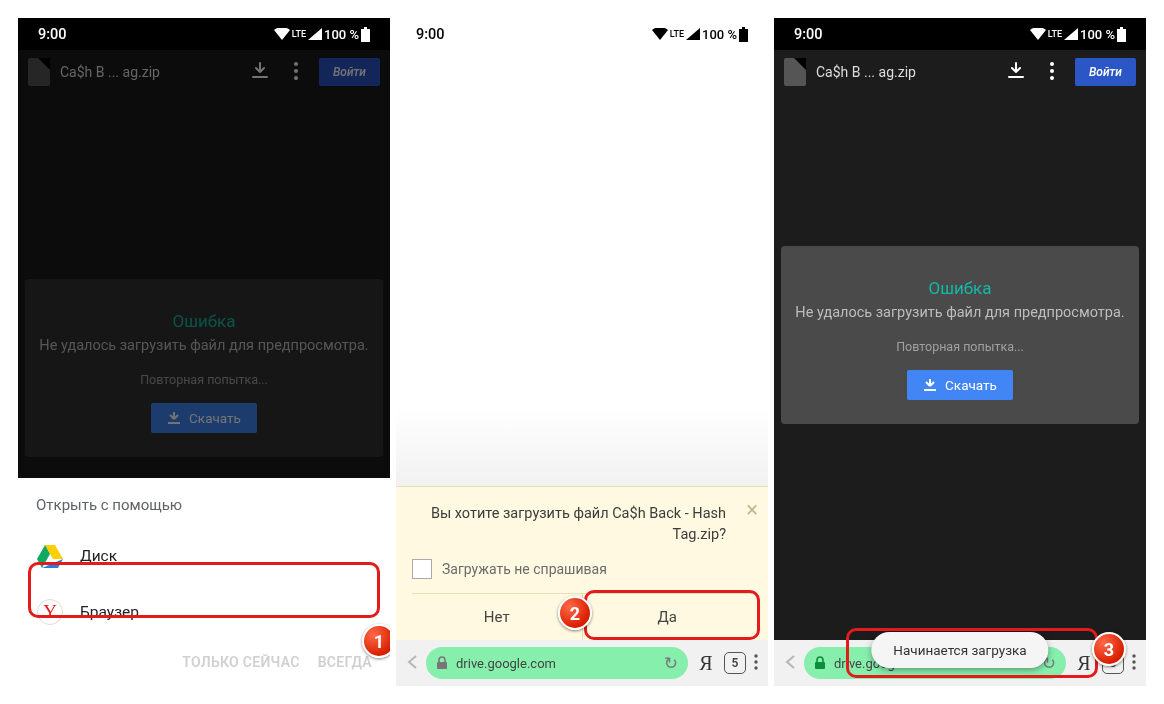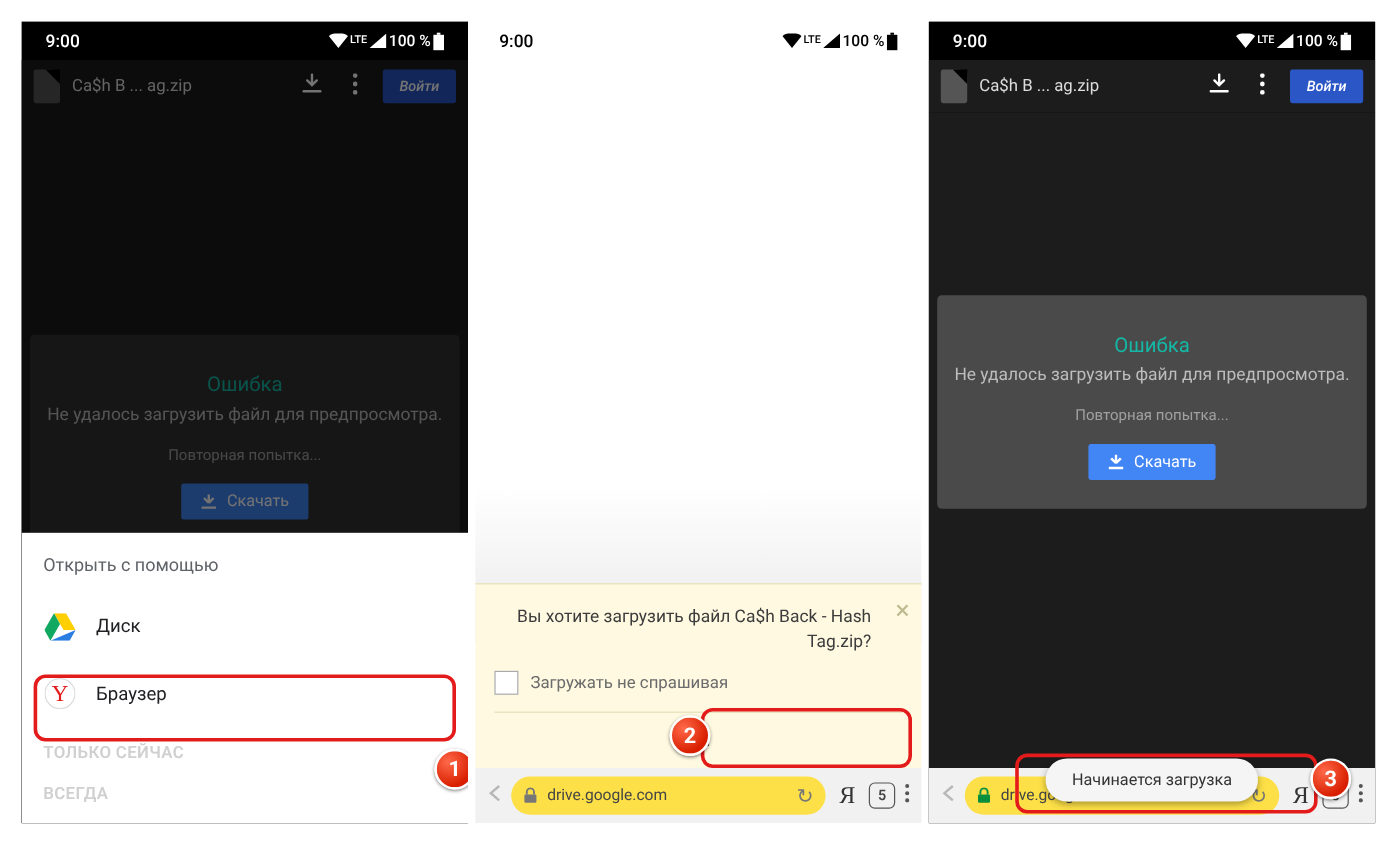--- a/index.html
+++ b/index.html
@@ -101,21 +101,21 @@
     z-index: 5;
   }
   .sheet-title { font-size: 15px; color: #5f6368; padding: 0 18px 14px; }
   .sheet-item {
     display: flex; align-items: center; gap: 16px;
     padding: 14px 18px;
     font-size: 15.5px;
     color: #202124;
   }
   .sheet-item .appicon { width: 28px; height: 28px; display:flex; align-items:center; justify-content:center; }
-  .sheet-actions { display: flex; justify-content: flex-end; gap: 18px; padding: 14px 18px 4px; flex-direction: column; }
+  .sheet-actions { display: flex; justify-content: flex-end; gap: 18px; padding: 14px 18px 4px; }
   .sheet-actions span { font-size: 14px; font-weight: 600; color: #d0d0d0; letter-spacing: 0.3px; }
   
   .lightbody { flex:1; background:#fff; position:relative; }
   .gradbot { position:absolute; left:0; right:0; bottom:150px; height:130px; background:linear-gradient(to bottom, #fff, #e9e9e9); }
   
   .prompt {
     position:absolute; left:0; right:0; bottom:46px;
     background:#fef9e0;
     border-top:1px solid #e5dfb9;
     padding:16px 16px 0;
@@ -131,21 +131,21 @@
   
   .bbar {
     position:absolute; left:0; right:0; bottom:0; height:46px;
     background:#f1f1f1;
     display:flex; align-items:center; gap:8px;
     padding:0 10px;
     z-index:3;
     font-size:13px;
     color:#444;
   }
-  .addrbox { flex:1; background:#fde047; border-radius:16px; height:32px; display:flex; align-items:center; gap:6px; padding:0 10px; }
+  .addrbox { flex:1; background:#86efac; border-radius:16px; height:32px; display:flex; align-items:center; gap:6px; padding:0 10px; }
   .lock { width:14px; display:flex; }
   .tabcount { width:22px; height:22px; border:1.8px solid #555; border-radius:5px; display:flex; align-items:center; justify-content:center; font-size:12px; font-weight:600; }
   .y-icon { font-family: Georgia, serif; font-size:20px; font-weight:400; color:#333; width:20px; text-align:center; }
   .reload-icon { font-size:17px; color:#777; }
   
   .toast {
     position:absolute; left:50%; transform:translateX(-50%);
     bottom:18px; z-index:5;
     background:#f5f5f5;
     color:#333;
@@ -296,20 +296,21 @@
     <div class="gradbot"></div>
 
     <div class="prompt">
       <div class="prompt-close">×</div>
       <div class="prompt-text">Вы хотите загрузить файл Ca$h Back - Hash Tag.zip?</div>
       <div class="prompt-check">
         <span class="checkbox"></span>
         <span>Загружать не спрашивая</span>
       </div>
       <div class="prompt-actions">
+        <div>Нет</div>
         <div>Да</div>
       </div>
     </div>
 
     <div class="bbar">
       <span style="opacity:.3">
         <svg width="12" height="16" viewBox="0 0 12 16">
             <path d="M10 2L3 8l7 6" fill="none" stroke="#333" stroke-width="2"></path>
           </svg>
       </span>

